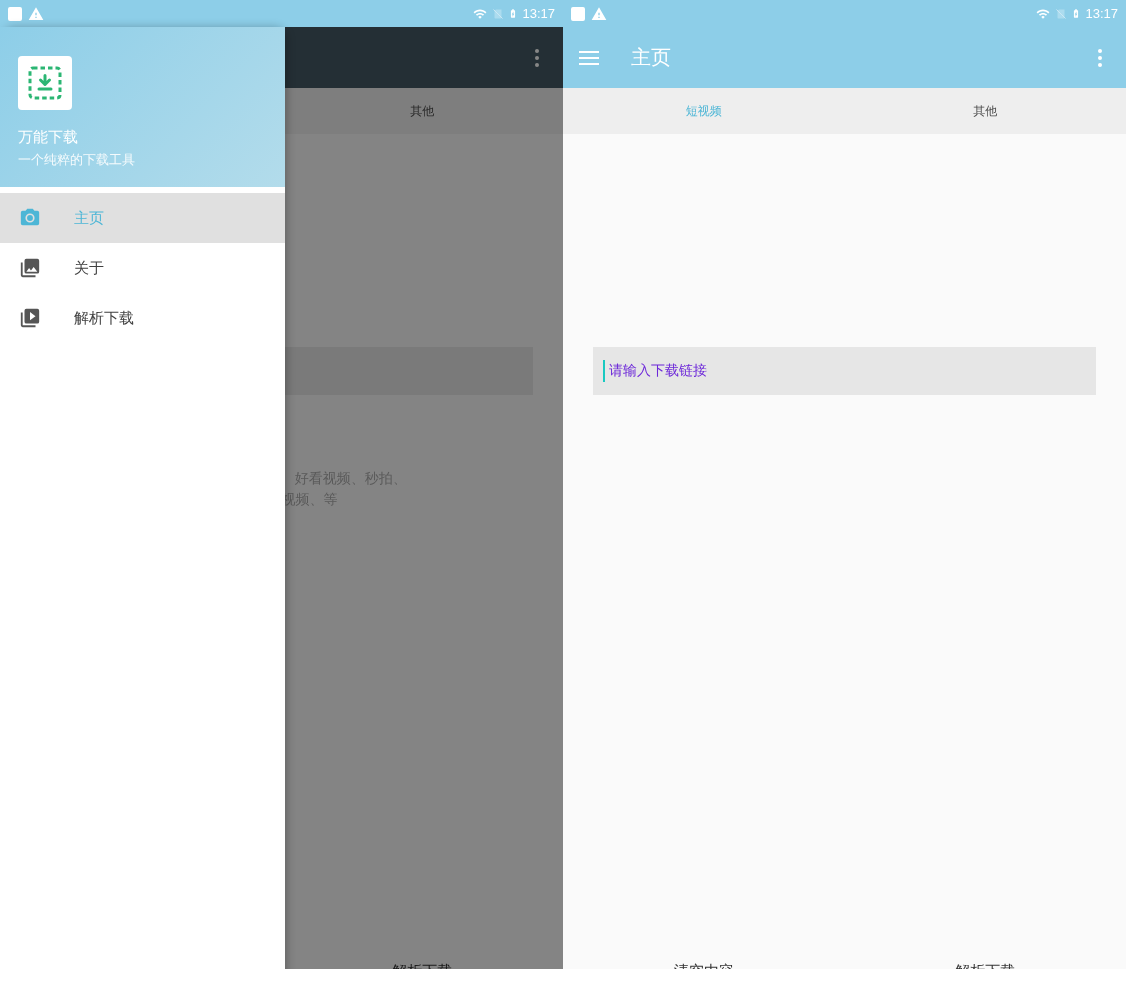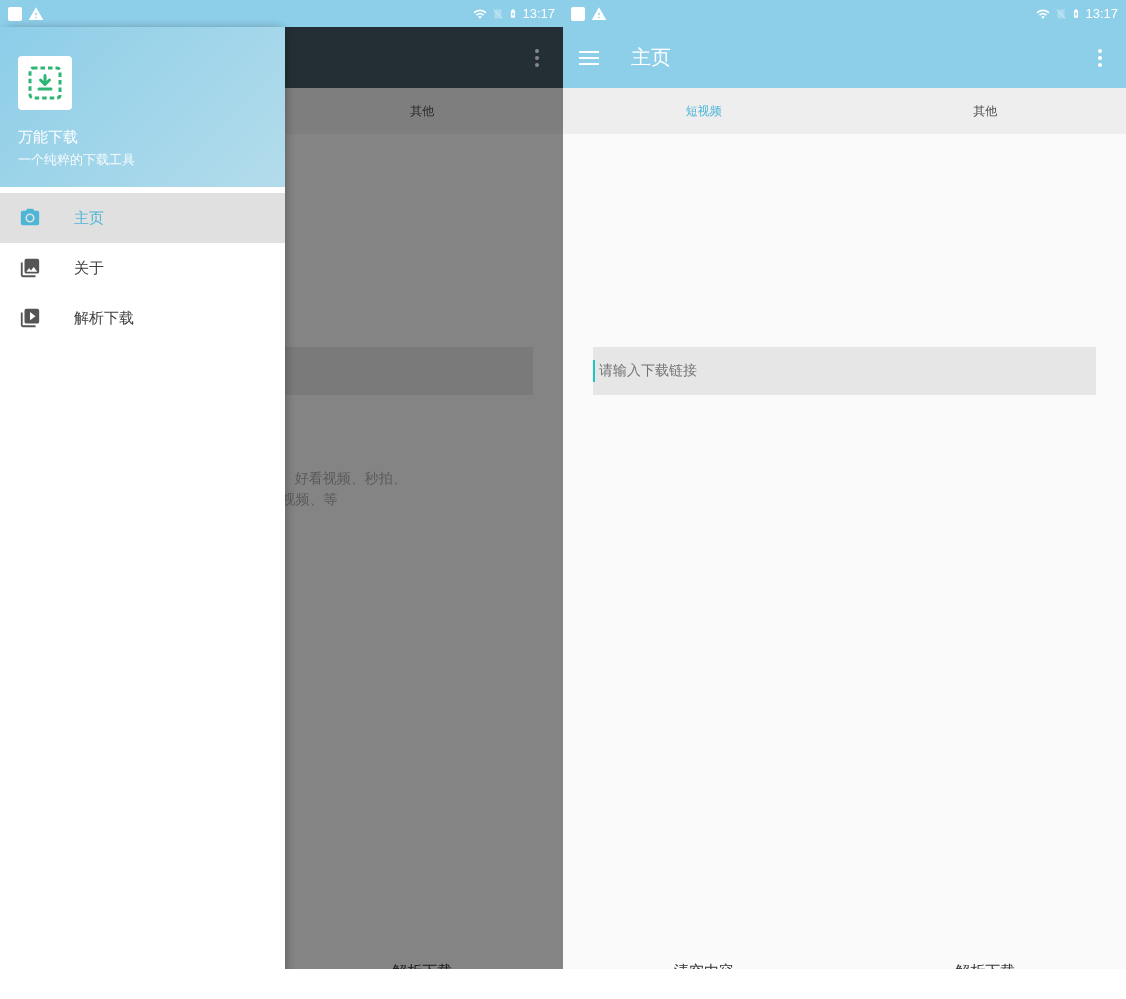--- a/index.html
+++ b/index.html
@@ -23,21 +23,21 @@
     .overflow { display: flex; flex-direction: column; gap: 3px; padding: 8px; cursor: pointer; }
     .overflow span { width: 4px; height: 4px; border-radius: 50%; background: #fff; }
     
     
     .tabs { height: 46px; background: #eeeeee; display: flex; border-bottom: 0; }
     .tab { flex: 1; display: flex; align-items: center; justify-content: center; font-size: 12px; color: #4a4a4a; font-weight: 500; cursor: pointer; }
     .tab.active { color: #4db6d6; }
     
     
     .content { position: relative; height: calc(999px - 27px - 61px - 46px); background: #fafafa; }
-    .input-box { position: absolute; top: 213px; left: 30px; right: 30px; height: 48px; background: #e6e6e6; display: flex; align-items: center; color: #737373; font-size: 14px; }
+    .input-box { position: absolute; top: 213px; left: 30px; right: 30px; height: 48px; background: #e6e6e6; padding-left: 10px; display: flex; align-items: center; color: #6d28d9; font-size: 14px; }
     .input-cursor { display:inline-block; width:2px; height:22px; background:#19c9c1; margin-right:4px; }
     .support-text { position: absolute; top: 334px; left: 24px; right: 24px; text-align: center; font-size: 14px; color: #aaa; line-height: 1.5; }
     .bottom-buttons { position: absolute; bottom: 0; left: 0; right: 0; height: 56px; display: flex; background: #fafafa; }
     .bottom-btn { flex: 1; display: flex; align-items: center; justify-content: center; font-size: 15px; color: #333; cursor: pointer; }
     
     
     .drawer { position: absolute; top: 27px; left: 0; width: 285px; height: calc(999px - 27px); background: #fff; z-index: 10; box-shadow: 2px 0 8px rgba(0,0,0,0.25); border-radius: 13px; }
     .drawer-header { height: 160px; background: linear-gradient(135deg, #8dcee8 0%, #b3dceb 100%); padding: 18px; color: #fff; display:flex; flex-direction:column; justify-content:flex-end; }
     .drawer-logo { width: 54px; height: 54px; background: #fff; border-radius: 4px; display:flex; align-items:center; justify-content:center; margin-bottom: 18px; }
     .drawer-title { font-size: 15px; margin-bottom: 4px; }

